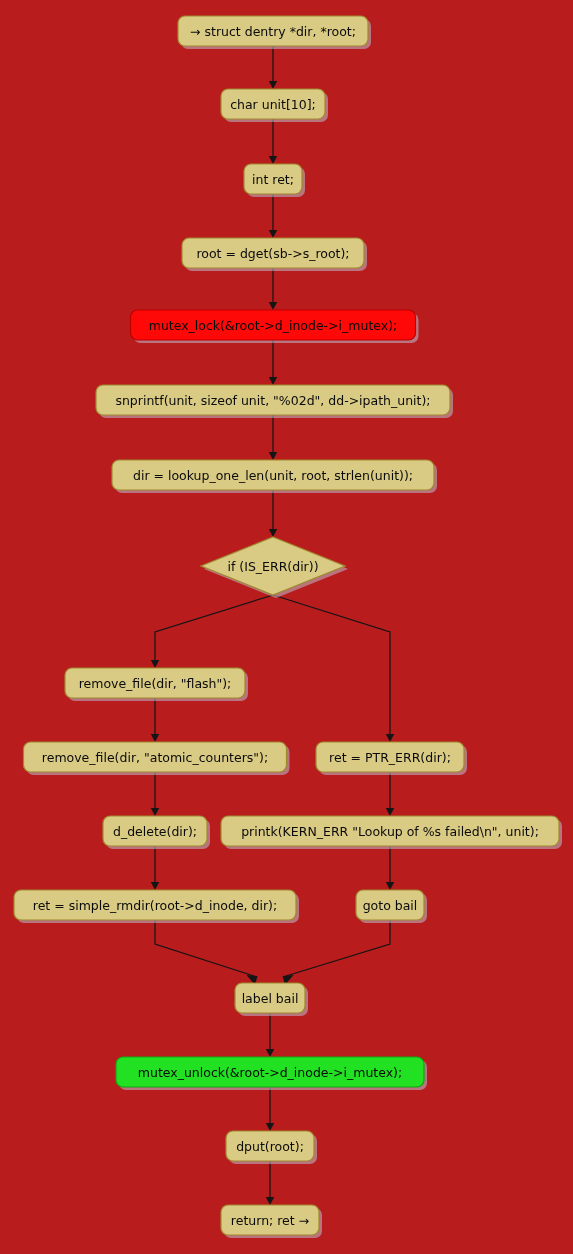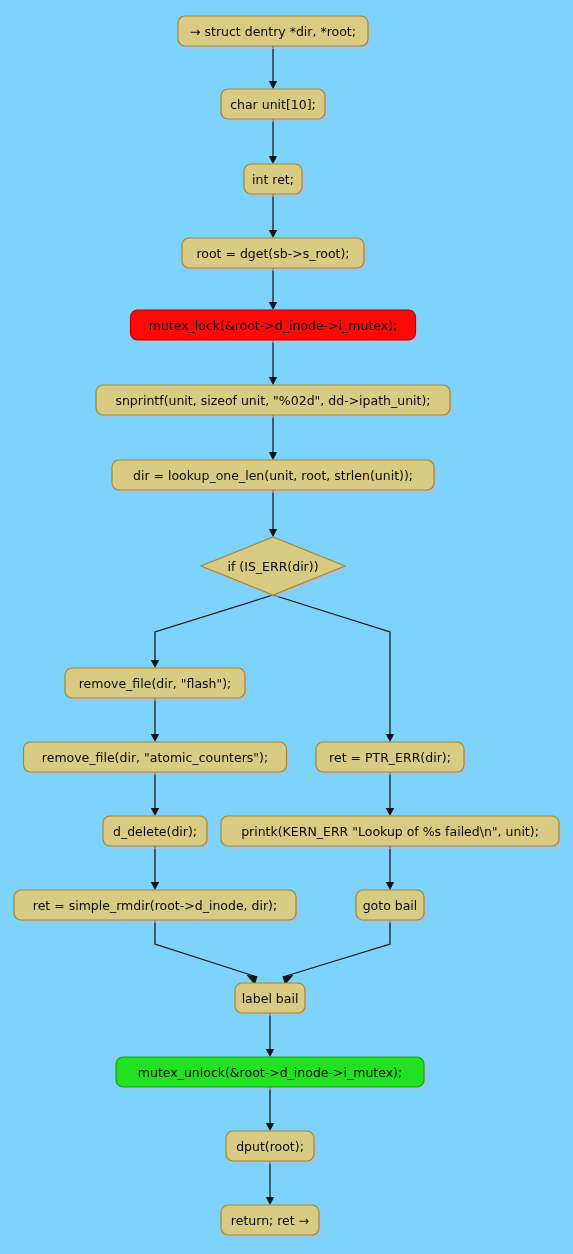--- a/index.html
+++ b/index.html
@@ -10,21 +10,21 @@
   body {
     width: 573px;
     height: 1254px;
     font-family: "DejaVu Sans", sans-serif;
     overflow: hidden;
   }
   #flow-root {
     position: relative;
     width: 573px;
     height: 1254px;
-    background: #7dd3fc;
+    background: #b91c1c;
   }
   svg#flow-svg {
     display: block;
     width: 573px;
     height: 1254px;
   }
   .node-shape {
     stroke: #a08a2e;
     stroke-width: 1.2;
   }

